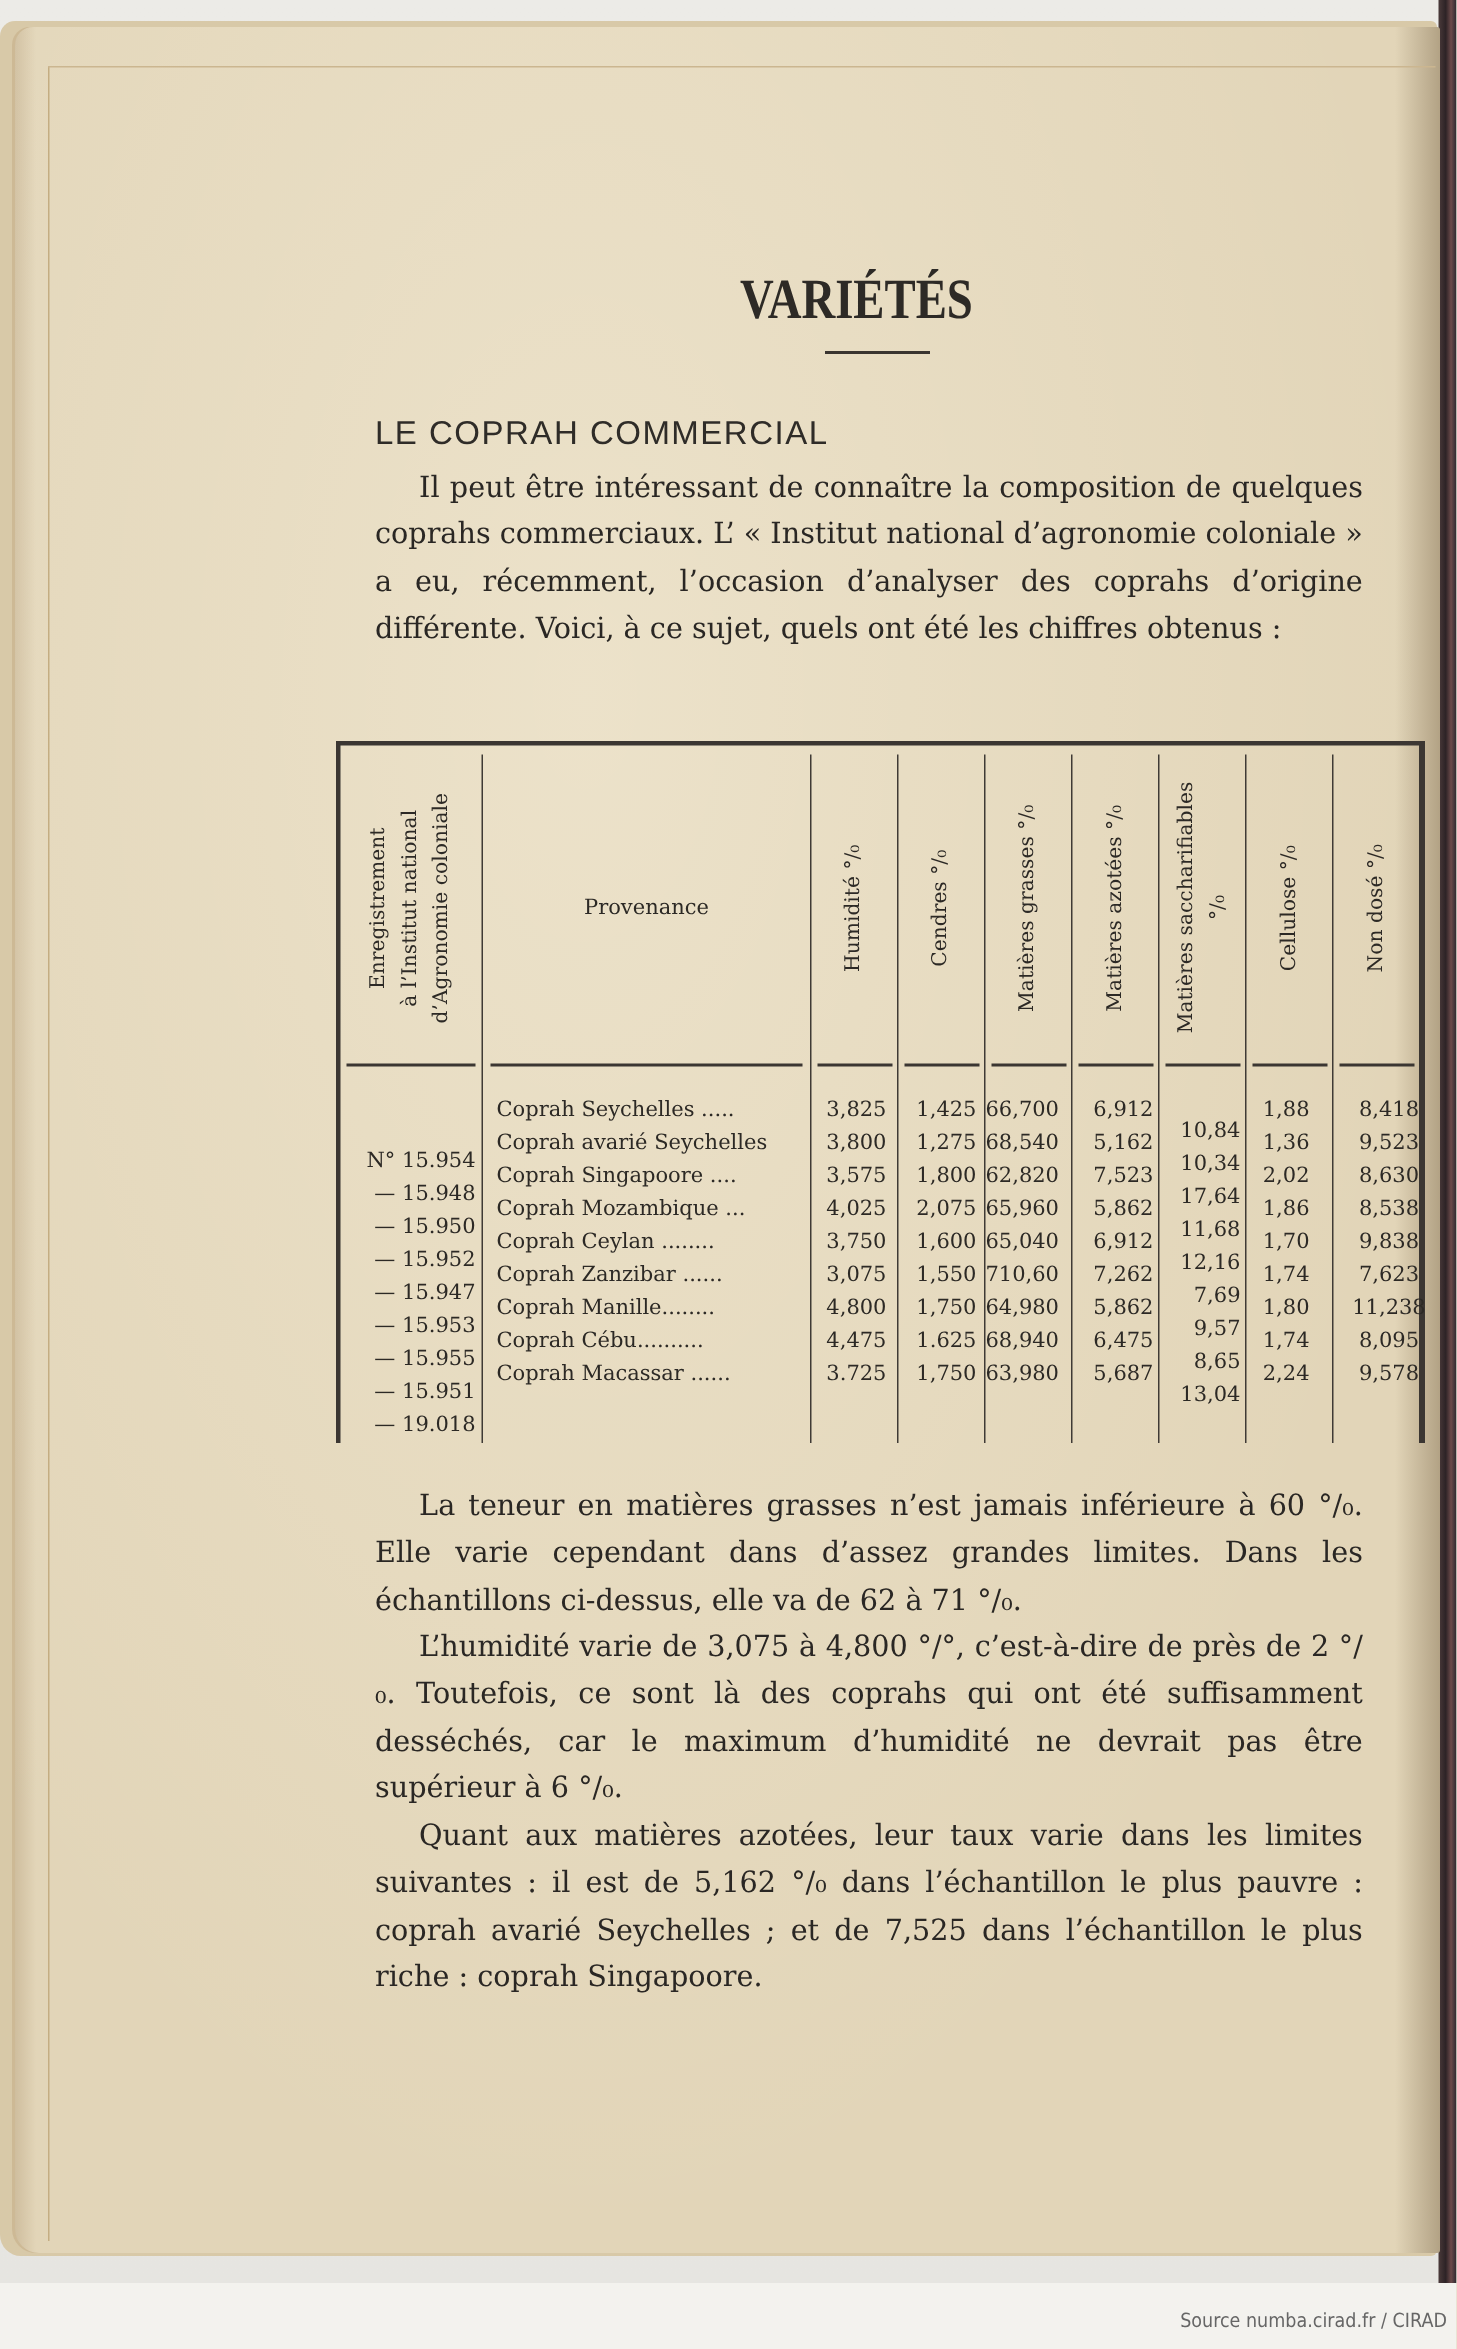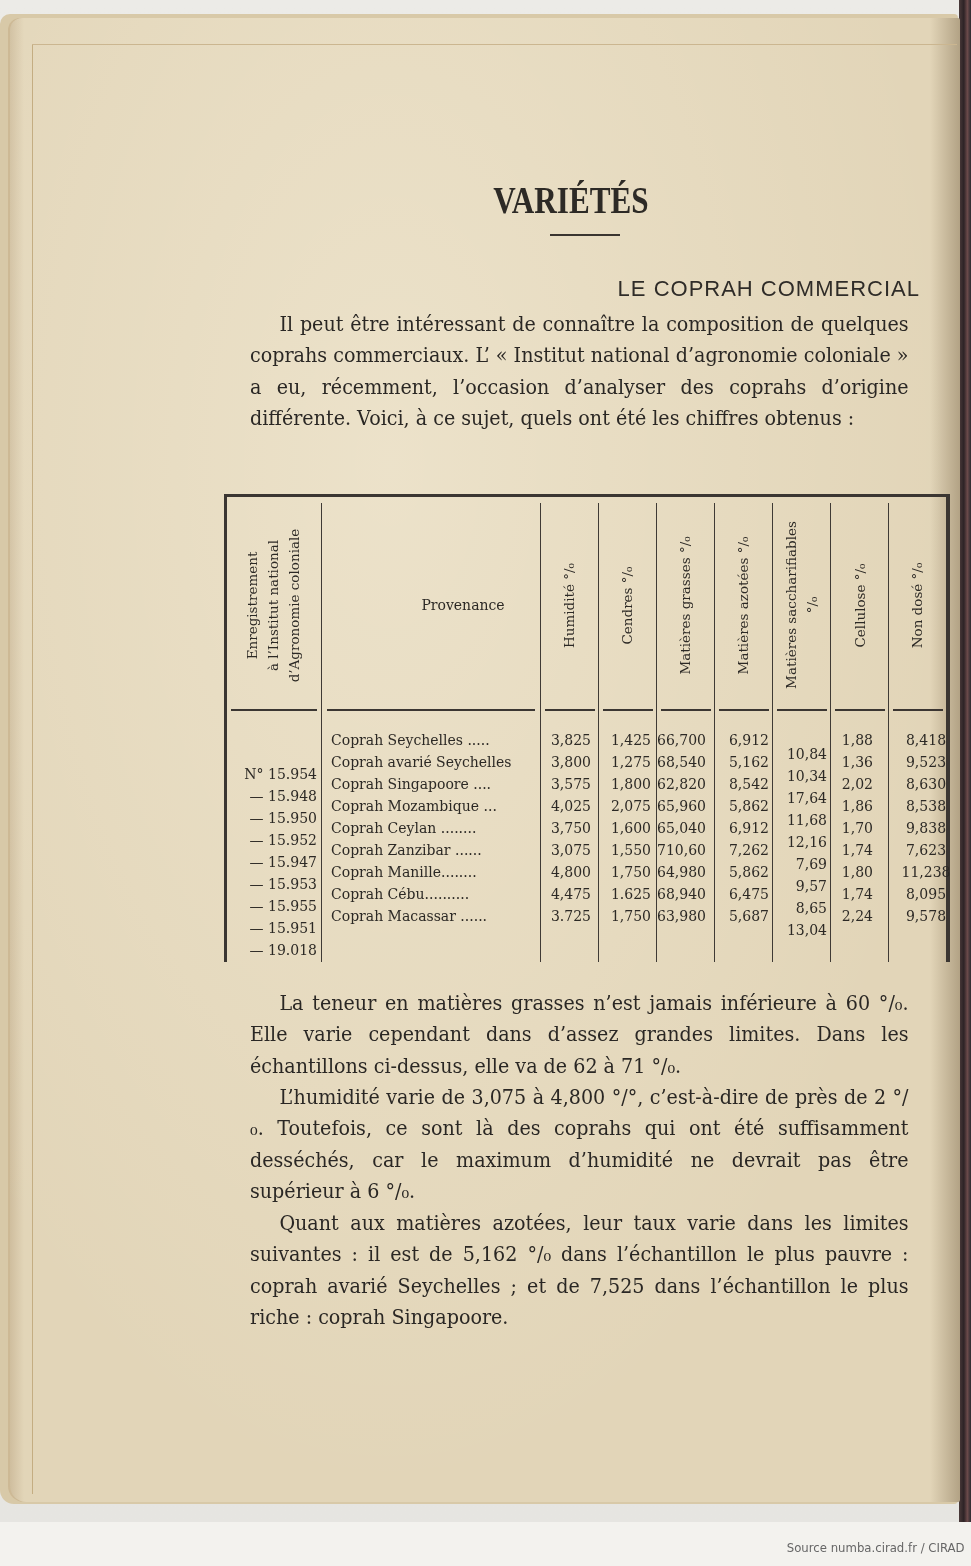--- a/index.html
+++ b/index.html
@@ -42,21 +42,21 @@
     position: absolute; left: 0; width: 971px; top: 178px; text-align: center;
     padding-left: 166px; box-sizing: border-box;
     font-family: "Liberation Serif", serif; font-weight: bold; font-size: 38px;
     letter-spacing: 0px; color: #2d2a26;
     transform: scaleX(0.82); transform-origin: 582px 0;
   }
   .title-rule {
     position: absolute; left: 550px; top: 234px; width: 70px; height: 2px; background: #3a3530;
   }
   .subtitle {
-    position: absolute; left: 250px; width: 670px; top: 276px; text-align: right;
+    position: absolute; left: 250px; width: 670px; top: 276px; text-align: left;
     font-family: "Liberation Sans", sans-serif; font-size: 22px; color: #2f2c28;
     letter-spacing: 1px;
   }
   .para {
     position: absolute; left: 250px; width: 672px;
     font-family: "DejaVu Serif", serif; font-size: 19.5px; line-height: 31.3px;
     color: #2a2724; text-align: justify; margin: 0;
     transform: scaleX(0.98); transform-origin: 0 0;
   }
   .para .indent { display: inline-block; width: 30px; }
@@ -79,21 +79,21 @@
   }
   .rot {
     transform: rotate(-90deg); white-space: nowrap; text-align: center;
     font-family: "DejaVu Serif", serif; font-size: 13.5px; line-height: 21px;
   }
   .head-underline {
     position: absolute; top: 212px; height: 2px; background: #3b3632;
   }
   .prov-head {
     position: absolute; left: 96px; width: 216px; top: 100px; text-align: center;
-    font-family: "DejaVu Serif", serif; font-size: 14px; padding-left: 32px;
+    font-family: "DejaVu Serif", serif; font-size: 14px;
   }
   .rows {
     position: absolute; left: 0; top: 233px; width: 720px;
   }
   .row {
     position: relative; height: 22px;
     font-family: "DejaVu Serif", serif; font-size: 14px;
   }
   .row span { position: absolute; top: 2px; white-space: nowrap; }
   .c-reg { left: 2px; width: 88px; text-align: right; margin-top: 34px; }
@@ -207,21 +207,21 @@
         <span class="c-v4">10,34</span>
         <span class="c-v5">1,36</span>
         <span class="c-v6">9,523</span>
       </div>
       <div class="row">
         <span class="c-reg">— 15.950</span>
         <span class="c-prov">Coprah Singapoore ....</span>
         <span class="c-v0">3,575</span>
         <span class="c-v1">1,800</span>
         <span class="c-v2">62,820</span>
-        <span class="c-v3">8,542</span>
+        <span class="c-v3">7,523</span>
         <span class="c-v4">17,64</span>
         <span class="c-v5">2,02</span>
         <span class="c-v6">8,630</span>
       </div>
       <div class="row">
         <span class="c-reg">— 15.952</span>
         <span class="c-prov">Coprah Mozambique ...</span>
         <span class="c-v0">4,025</span>
         <span class="c-v1">2,075</span>
         <span class="c-v2">65,960</span>

